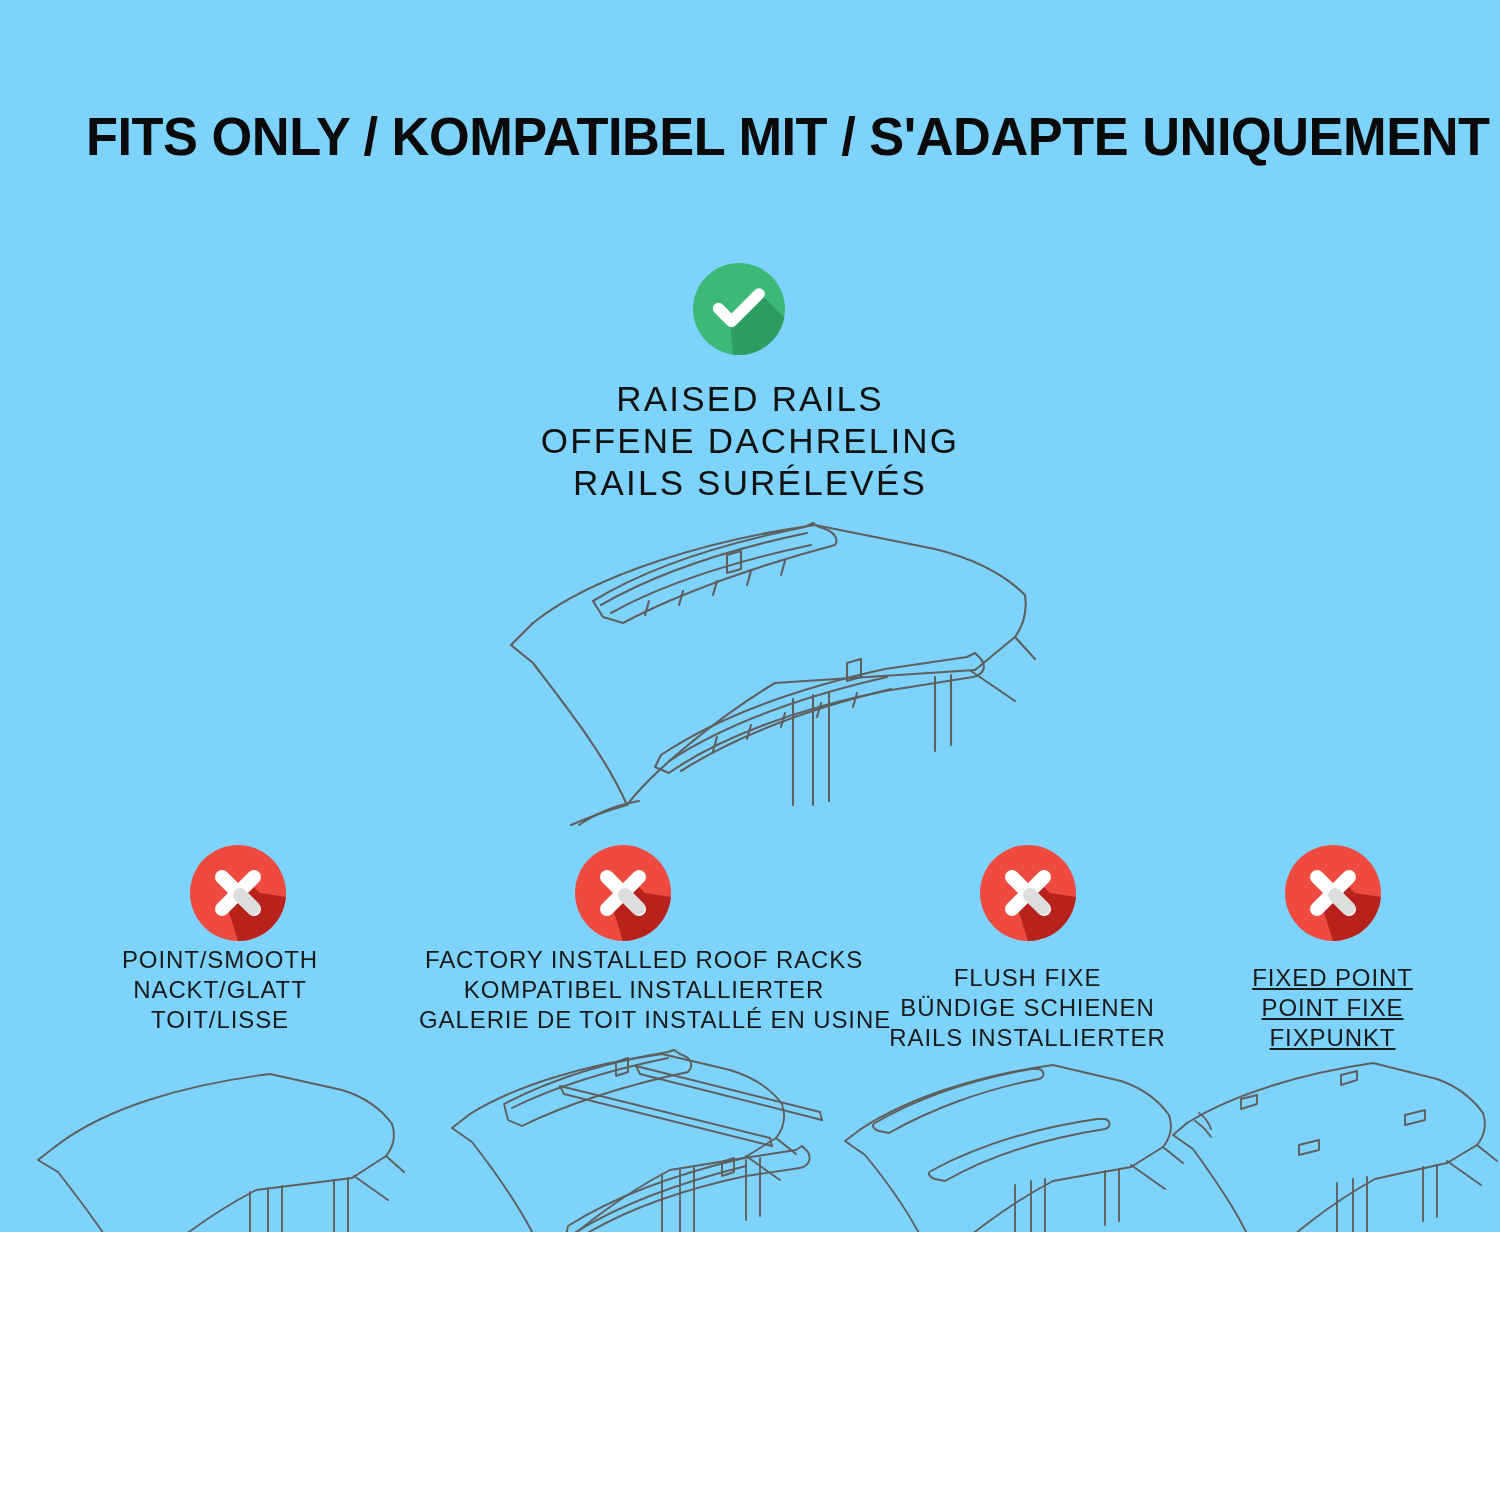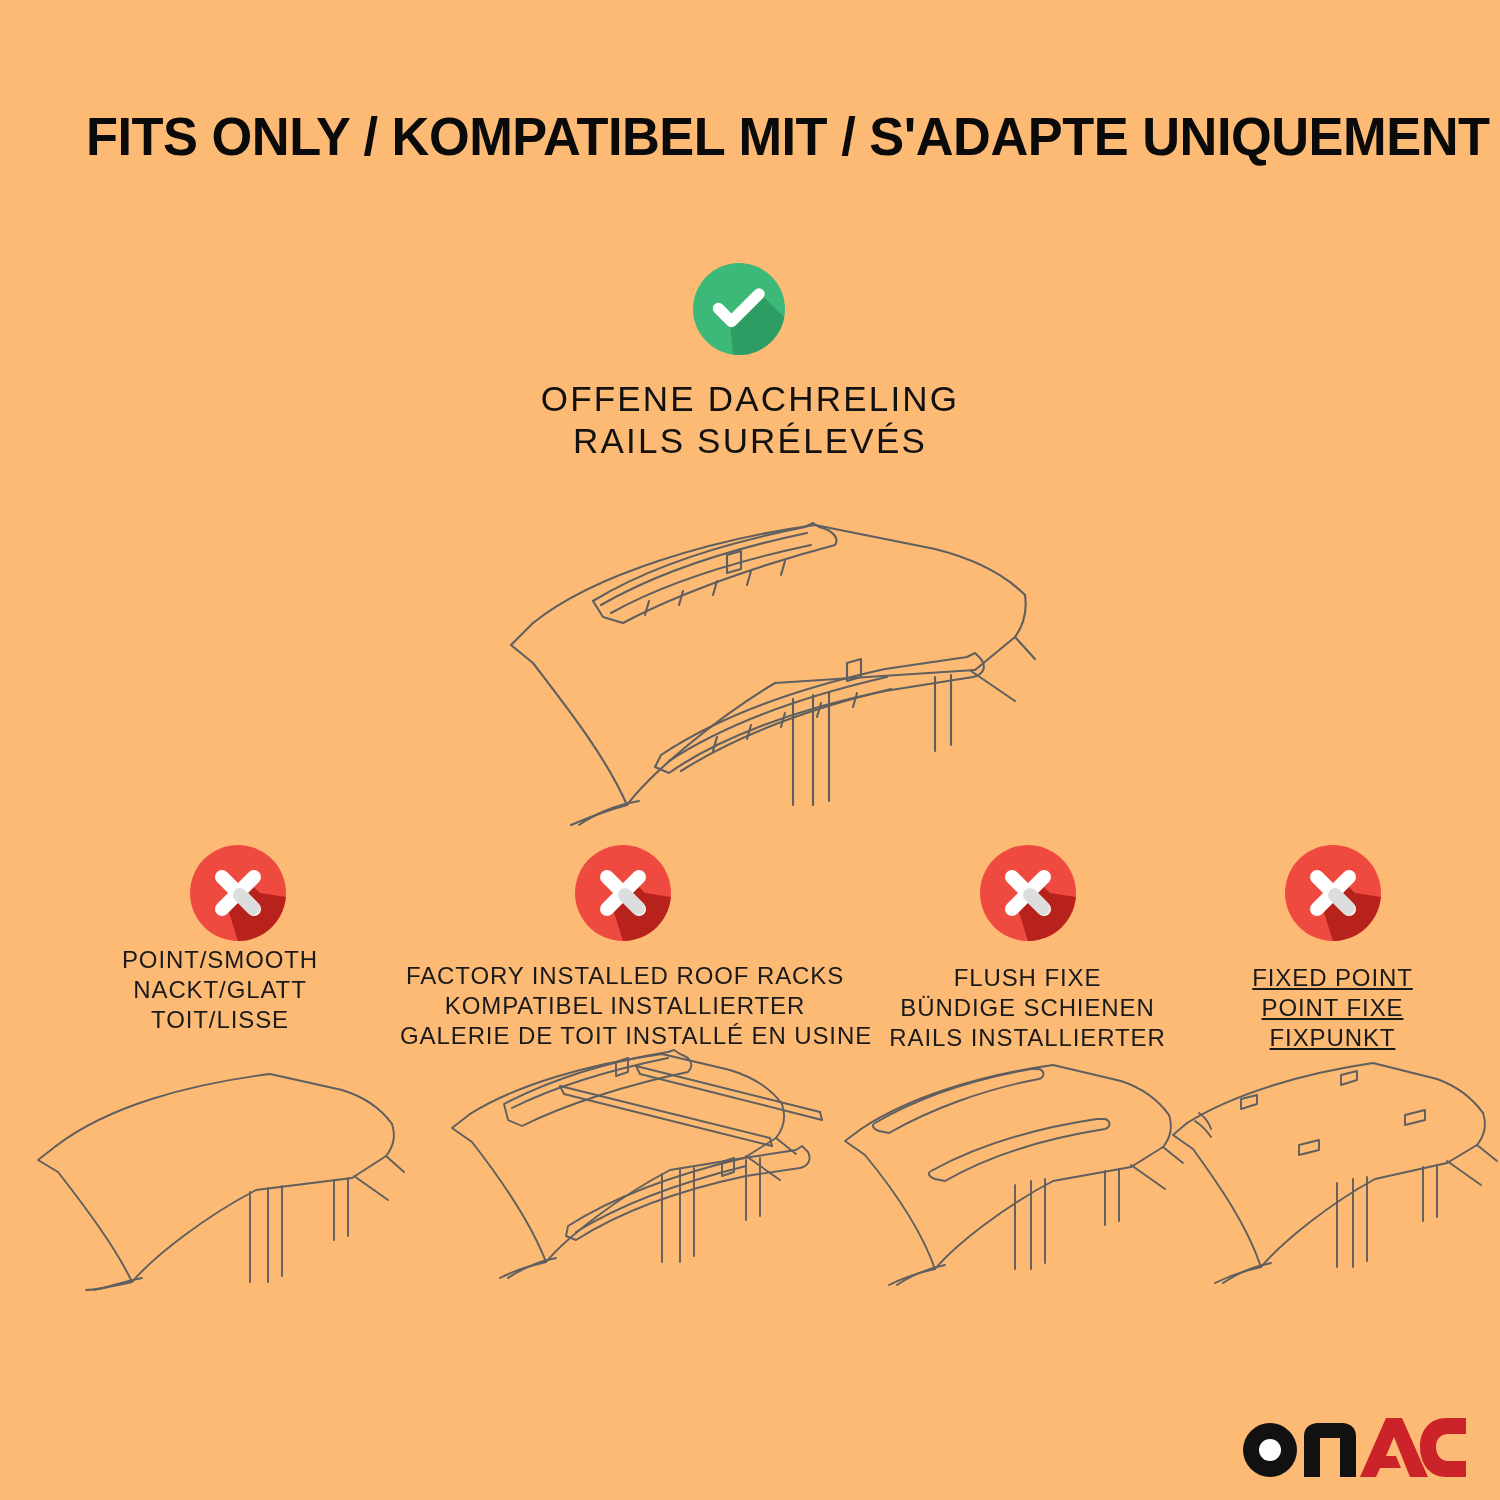--- a/index.html
+++ b/index.html
@@ -7,22 +7,22 @@
     padding: 0;
     background: #ffffff;
   }
   body {
     font-family: "Liberation Sans", sans-serif;
     -webkit-font-smoothing: antialiased;
   }
   #page {
     position: relative;
     width: 1500px;
-    height: 1500px;
-    background: #fdba74;
+    height: 1232px;
+    background: #7dd3fc;
     overflow: hidden;
   }
 
   
   #title {
     position: absolute;
     left: 86px;
     top: 108px;
     width: 1340px;
     font-family: "Liberation Sans Narrow", "Liberation Sans", sans-serif;
@@ -100,21 +100,21 @@
   #col1 { left: 400px;  width: 450px; }
   #col2 { left: 845px;  width: 365px; }
   #col3 { left: 1175px; width: 315px; }
 
   #col0 .x-icon { left: 170px; }
   #col1 .x-icon { left: 575px; margin-left: -400px; }
   #col2 .x-icon { left: 135px; }
   #col3 .x-icon { left: 110px; }
 
   #col0 .col-label { top: 100px; }
-  #col1 .col-label { top: 116px; }
+  #col1 .col-label { top: 100px; margin-left: 19px; }
   #col2 .col-label { top: 118px; }
   #col3 .col-label { top: 118px; text-decoration: underline; }
 
   #col0 .col-art { top: 215px; left: 0;  }
   #col1 .col-art { top: 205px; left: 0;  }
   #col2 .col-art { top: 212px; left: -10px; }
   #col3 .col-art { top: 212px; left: -10px; }
 
   
   #logo {
@@ -143,20 +143,21 @@
       </defs>
       <circle cx="46" cy="46" r="46" fill="#3CB878"></circle>
       <g clip-path="url(#heroClip)">
         <path d="M36 47 L44 55 L64 27 L92 55 L92 92 L40 92 Z" fill="#2E9D63"></path>
       </g>
       <path d="M25.5 45.5 L38.5 58.5 L66 31" fill="none" stroke="#ffffff" stroke-width="11.5" stroke-linecap="round" stroke-linejoin="round"></path>
     </svg>
   </div>
 
   <div id="hero-heading">
+    <span class="ln">RAISED RAILS</span>
     <span class="ln">OFFENE DACHRELING</span>
     <span class="ln">RAILS SURÉLEVÉS</span>
   </div>
 
   <div id="hero-art">
     <svg viewBox="0 0 670 320" width="670" height="320" aria-hidden="true">
       <g fill="none" stroke="#5f5f5f" stroke-width="2.1" stroke-linecap="round" stroke-linejoin="round">
 
         <path d="M118 118 C180 68 300 34 400 20 L520 44 C560 54 590 70 610 90"></path>
         <path d="M118 118 L96 140 L118 158 C150 200 190 250 212 300"></path>

